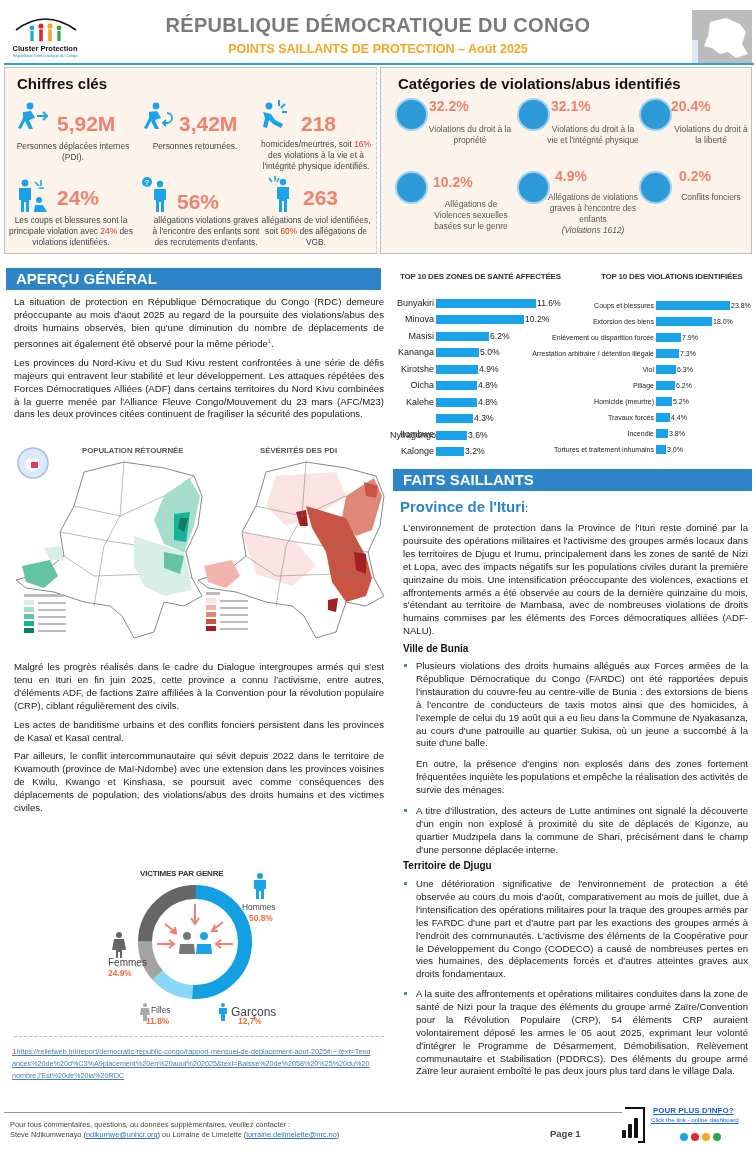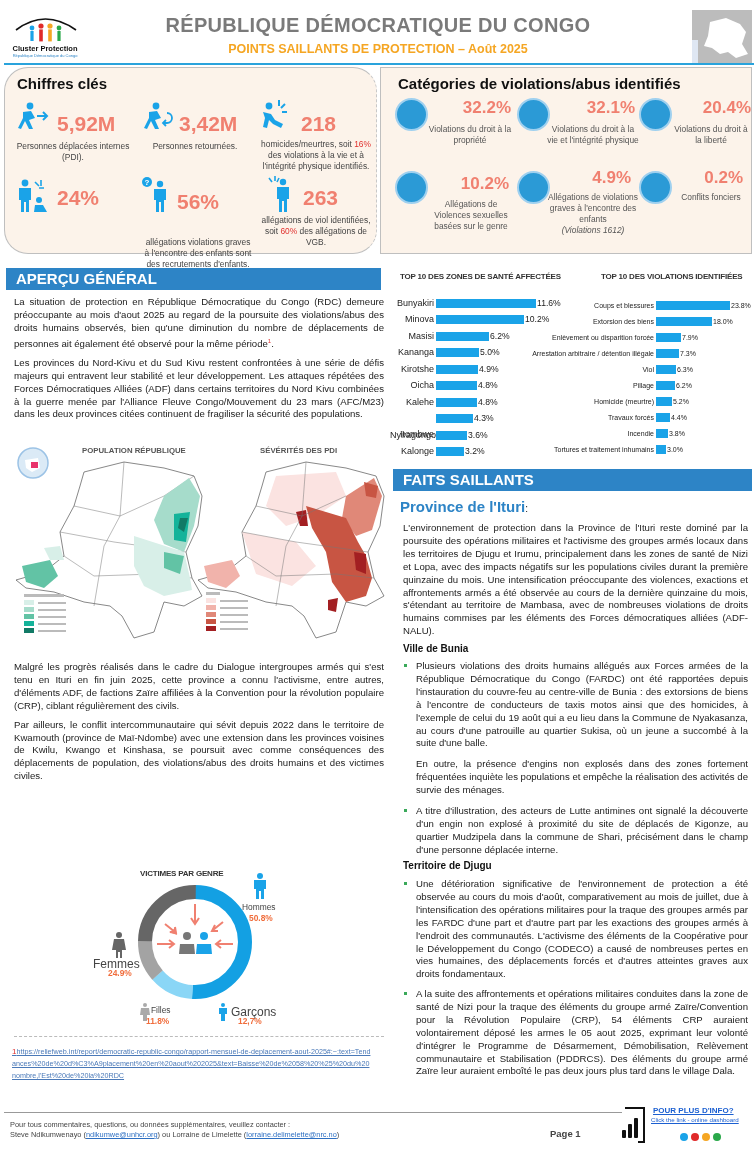--- a/index.html
+++ b/index.html
@@ -6,29 +6,29 @@
   body { width: 756px; height: 1152px; background: #fff; font-family: "Liberation Sans", sans-serif; color: #222; position: relative; overflow: hidden; }
   .abs { position: absolute; }
   
   #logo { left: 10px; top: 10px; width: 70px; height: 56px; }
   #title { left: 0; width: 756px; top: 14px; text-align: center; font-size: 20px; font-weight: bold; color: #7a7a7a; letter-spacing: 0.3px; }
   #subtitle { left: 0; width: 756px; top: 42px; text-align: center; font-size: 12.5px; font-weight: bold; color: #f5a623; }
   #minimap { left: 692px; top: 10px; width: 60px; height: 53px; background: #bcbcbc; }
   #head-rule { left: 4px; top: 63px; width: 750px; height: 2px; background: #29a3dc; }
   
   .panel { background: #fcf3ea; border: 1px solid #bfbfbf; }
-  #kf { left: 4px; top: 67px; width: 373px; height: 187px; border-right: 1px dashed #c8c8c8; border-radius: 24px; }
+  #kf { left: 4px; top: 67px; width: 373px; height: 187px; border-right: 1px dashed #c8c8c8; }
   #cat { left: 380px; top: 67px; width: 372px; height: 187px; }
   .ptitle { position: absolute; font-size: 15px; font-weight: bold; color: #111; }
   .kfitem { position: absolute; text-align: center; font-size: 8.4px; line-height: 11px; color: #444; }
   .kfnum { position: absolute; font-size: 21px; font-weight: bold; color: #f08070; }
   .red { color: #e0322f; }
   .pic { position: absolute; }
   .catcirc { position: absolute; width: 33px; height: 33px; border-radius: 50%; background: #2b9ad6; border: 2px solid #9fd0ef; }
-  .catnum { position: absolute; font-size: 17px; font-weight: bold; color: #f08070; text-align: right; }
+  .catnum { position: absolute; font-size: 14px; font-weight: bold; color: #f08070; text-align: left; }
   .catlbl { position: absolute; font-size: 8.4px; line-height: 11px; color: #555; text-align: center; }
   
   .secbar { position: absolute; background: #2d84c6; color: #fff; font-weight: bold; font-size: 15px; padding-left: 10px; line-height: 22px; }
   .body { position: absolute; font-size: 9.6px; line-height: 12.9px; text-align: justify; color: #222; }
   .body p { margin-bottom: 6px; }
   
   .chtitle { position: absolute; font-size: 8px; font-weight: bold; color: #333; letter-spacing: -0.2px; }
   .barrow { position: absolute; height: 14px; display: flex; align-items: center; font-size: 9px; }
   .barlbl { text-align: right; padding-right: 2px; color: #222; }
   .bar { height: 9px; background: #1aa3e8; }
@@ -108,29 +108,30 @@
   <div class="kfitem" style="left:254px;top:71px;width:114px;"><span>homicides/meurtres, soit </span><span class="red">16%</span><span> des violations à la vie et à l'intégrité physique identifiés.</span></div>
 
   <svg class="pic" style="left:12px;top:110px;" width="34" height="36" viewBox="0 0 34 36">
     <circle cx="8" cy="5" r="3.4" fill="#1aa3e8"></circle>
     <path d="M2 10 L14 10 L14 22 L12 22 L12 34 L9 34 L9 24 L7 24 L7 34 L4 34 L4 22 L2 22 Z" fill="#1aa3e8"></path>
     <circle cx="22" cy="22" r="3" fill="#1aa3e8"></circle>
     <path d="M17 34 L18 27 L26 27 L30 34 Z" fill="#1aa3e8"></path>
     <path d="M18 4 L22 8 M24 2 L24 8 M27 10 L22 10" stroke="#1aa3e8" stroke-width="1.6"></path>
   </svg>
   <div class="kfnum" style="left:52px;top:118px;">24%</div>
+  <div class="kfitem" style="left:4px;top:147px;width:124px;"><span>Les coups et blessures sont la principale violation avec </span><span class="red">24%</span><span> des violations identifiées.</span></div>
 
   <svg class="pic" style="left:136px;top:108px;" width="30" height="38" viewBox="0 0 30 38">
     <circle cx="6" cy="6" r="5" fill="#1aa3e8"></circle>
       <text x="6" y="9" font-size="8" font-weight="bold" fill="#fff" text-anchor="middle" font-family="Liberation Sans, sans-serif">?</text>
     <circle cx="19" cy="8" r="3.2" fill="#1aa3e8"></circle>
     <path d="M13 13 L25 13 L25 24 L23 24 L23 36 L20 36 L20 26 L18 26 L18 36 L15 36 L15 24 L13 24 Z" fill="#1aa3e8"></path>
   </svg>
   <div class="kfnum" style="left:172px;top:122px;">56%</div>
-  <div class="kfitem" style="left:138px;top:147px;width:110px;margin-top:22px;">allégations violations graves à l'encontre des enfants sont des recrutements d'enfants.</div>
+  <div class="kfitem" style="left:146px;top:147px;width:110px;">allégations violations graves à l'encontre des enfants sont des recrutements d'enfants.</div>
 
   <svg class="pic" style="left:260px;top:108px;" width="30" height="38" viewBox="0 0 30 38">
     <path d="M4 2 L7 6 M10 0 L10 5 M14 2 L12 6" stroke="#1aa3e8" stroke-width="1.6"></path>
     <circle cx="18" cy="6" r="3.2" fill="#1aa3e8"></circle>
     <path d="M12 11 L24 11 L24 23 L22 23 L22 36 L19 36 L19 25 L17 25 L17 36 L14 36 L14 23 L12 23 Z" fill="#1aa3e8"></path>
   </svg>
   <div class="kfnum" style="left:298px;top:118px;">263</div>
   <div class="kfitem" style="left:254px;top:147px;width:114px;"><span>allégations de viol identifiées, soit </span><span class="red">60%</span><span> des allégations de VGB.</span></div>
 </div>
 
@@ -161,21 +162,21 @@
   <div class="catnum" style="left:298px;top:100px;width:64px;">0.2%</div>
   <div class="catlbl" style="left:298px;top:124px;width:64px;">Conflits fonciers</div>
 </div>
 
 <div class="secbar" style="left:6px;top:268px;width:375px;">APERÇU GÉNÉRAL</div>
 <div class="body" style="left:14px;top:296px;width:370px;">
   <p><span>La situation de protection en République Démocratique du Congo (RDC) demeure préoccupante au mois d'aout 2025 au regard de la poursuite des violations/abus des droits humains observés, bien qu'une diminution du nombre de déplacements de personnes ait également été observé pour la même période</span><sup class="red" style="font-size:6px;">1</sup>.</p>
   <p>Les provinces du Nord-Kivu et du Sud Kivu restent confrontées à une série de défis majeurs qui entravent leur stabilité et leur développement. Les attaques répétées des Forces Démocratiques Alliées (ADF) dans certains territoires du Nord Kivu combinées à la guerre menée par l'Alliance Fleuve Congo/Mouvement du 23 mars (AFC/M23) dans les deux provinces citées continuent de fragiliser la sécurité des populations.</p>
 </div>
 
-<div class="maptitle" style="left:82px;top:446px;">POPULATION RÉPUBLIQUE</div>
+<div class="maptitle" style="left:82px;top:446px;">POPULATION RÉTOURNÉE</div>
 <div class="maptitle" style="left:260px;top:446px;">SÉVÉRITÉS DES PDI</div>
 <svg class="abs" style="left:16px;top:446px;" width="34" height="34" viewBox="0 0 34 34">
   <circle cx="17" cy="17" r="15" fill="#dbeaf6" stroke="#9cc3e6" stroke-width="1.5"></circle>
   <path d="M9 14 L22 12 L24 22 L16 26 L10 22 Z" fill="#fff"></path>
   <rect x="15" y="16" width="7" height="6" fill="#e8336b"></rect>
 </svg>
 <svg class="abs" style="left:14px;top:456px;" width="196" height="186" viewBox="0 0 196 186">
   <path d="M70 16 L110 6 L150 12 L180 20 L188 40 L184 70 L172 96 L178 122 L188 140 L170 150 L150 146 L140 176 L120 182 L108 160 L96 150 L70 146 L40 136 L12 132 L2 124 L30 116 L50 100 L46 76 L60 50 L66 30 Z" fill="#fff" stroke="#555" stroke-width="0.7"></path>
   <path d="M110 6 L106 60 L90 90 L80 150 M60 50 L106 60 L150 40 L180 20 M46 76 L100 86 L172 96 M50 100 L80 120 L140 118 L178 122" stroke="#777" stroke-width="0.5" fill="none"></path>
   <path d="M150 40 L175 22 L186 40 L180 70 L170 96 L150 88 L140 64 Z" fill="#a6dccb"></path>
@@ -242,20 +243,21 @@
       <span style="width:28px;height:2px;background:#bbb;margin-top:2px;"></span>
     </div>
   <div style="display:flex;gap:4px;">
       <span style="width:10px;height:5px;background:#a31f22;"></span>
       <span style="width:28px;height:2px;background:#bbb;margin-top:2px;"></span>
     </div>
 </div>
 
 <div class="body" style="left:14px;top:661px;width:370px;">
   <p>Malgré les progrès réalisés dans le cadre du Dialogue intergroupes armés qui s'est tenu en Ituri en fin juin 2025, cette province a connu l'activisme, entre autres, d'éléments ADF, de factions Zaïre affiliées à la Convention pour la révolution populaire (CRP), ciblant régulièrement des civils.</p>
+  <p>Les actes de banditisme urbains et des conflits fonciers persistent dans les provinces de Kasaï et Kasaï central.</p>
   <p>Par ailleurs, le conflit intercommunautaire qui sévit depuis 2022 dans le territoire de Kwamouth (province de Maï-Ndombe) avec une extension dans les provinces voisines de Kwilu, Kwango et Kinshasa, se poursuit avec comme conséquences des déplacements de population, des violations/abus des droits humains et des victimes civiles.</p>
 </div>
 
 <div class="chtitle" style="left:140px;top:869px;font-size:8px;">VICTIMES PAR GENRE</div>
 <svg class="abs" style="left:135px;top:882px;" width="120" height="120" viewBox="0 0 120 120">
   <g transform="translate(60,60)" fill="none" stroke-width="14">
     <circle r="50" stroke="#13a0e3" stroke-dasharray="159.6 314.2" transform="rotate(-90)"></circle>
     <circle r="50" stroke="#8ad6f6" stroke-dasharray="39.9 314.2" transform="rotate(92.9)"></circle>
     <circle r="50" stroke="#a3a3a3" stroke-dasharray="37.1 314.2" transform="rotate(138.6)"></circle>
     <circle r="50" stroke="#666666" stroke-dasharray="78.2 314.2" transform="rotate(181.1)"></circle>
@@ -276,21 +278,21 @@
 <svg class="abs" style="left:253px;top:873px;" width="14" height="26" viewBox="0 0 14 26">
     <circle cx="7" cy="3" r="3" fill="#1aa3e8"></circle>
     <path d="M1 7 L13 7 L13 16 L11 16 L11 26 L8 26 L8 18 L6 18 L6 26 L3 26 L3 16 L1 16 Z" fill="#1aa3e8"></path>
   </svg>
 <div class="abs" style="left:242px;top:902px;font-size:8.4px;color:#444;">Hommes</div>
 <div class="abs" style="left:249px;top:913px;font-size:8.4px;font-weight:bold;color:#f06d3c;">50.8%</div>
 <svg class="abs" style="left:112px;top:932px;" width="14" height="26" viewBox="0 0 14 26">
     <circle cx="7" cy="3" r="3" fill="#666"></circle>
     <path d="M2 7 L12 7 L14 18 L10 18 L10 26 L8 26 L8 20 L6 20 L6 26 L4 26 L4 18 L0 18 Z" fill="#666"></path>
   </svg>
-<div class="abs" style="left:93px;top:957px;font-size:12px;color:#444;text-align:right;">Femmes</div>
+<div class="abs" style="left:108px;top:957px;font-size:10px;color:#444;text-align:right;">Femmes</div>
 <div class="abs" style="left:108px;top:968px;font-size:8.4px;font-weight:bold;color:#f06d3c;">24.9%</div>
 <svg class="abs" style="left:140px;top:1003px;" width="10" height="18" viewBox="0 0 10 18">
     <circle cx="5" cy="2" r="2" fill="#aaa"></circle>
     <path d="M1 5 L9 5 L10 12 L7 12 L7 18 L3 18 L3 12 L0 12 Z" fill="#aaa"></path>
   </svg>
 <div class="abs" style="left:151px;top:1005px;font-size:8.4px;color:#444;">Filles</div>
 <div class="abs" style="left:146px;top:1016px;font-size:8.4px;font-weight:bold;color:#f06d3c;">11.8%</div>
 <svg class="abs" style="left:218px;top:1003px;" width="10" height="18" viewBox="0 0 10 18">
     <circle cx="5" cy="2" r="2" fill="#1aa3e8"></circle>
     <path d="M1 5 L9 5 L9 11 L7 11 L7 18 L3 18 L3 11 L1 11 Z" fill="#1aa3e8"></path>

